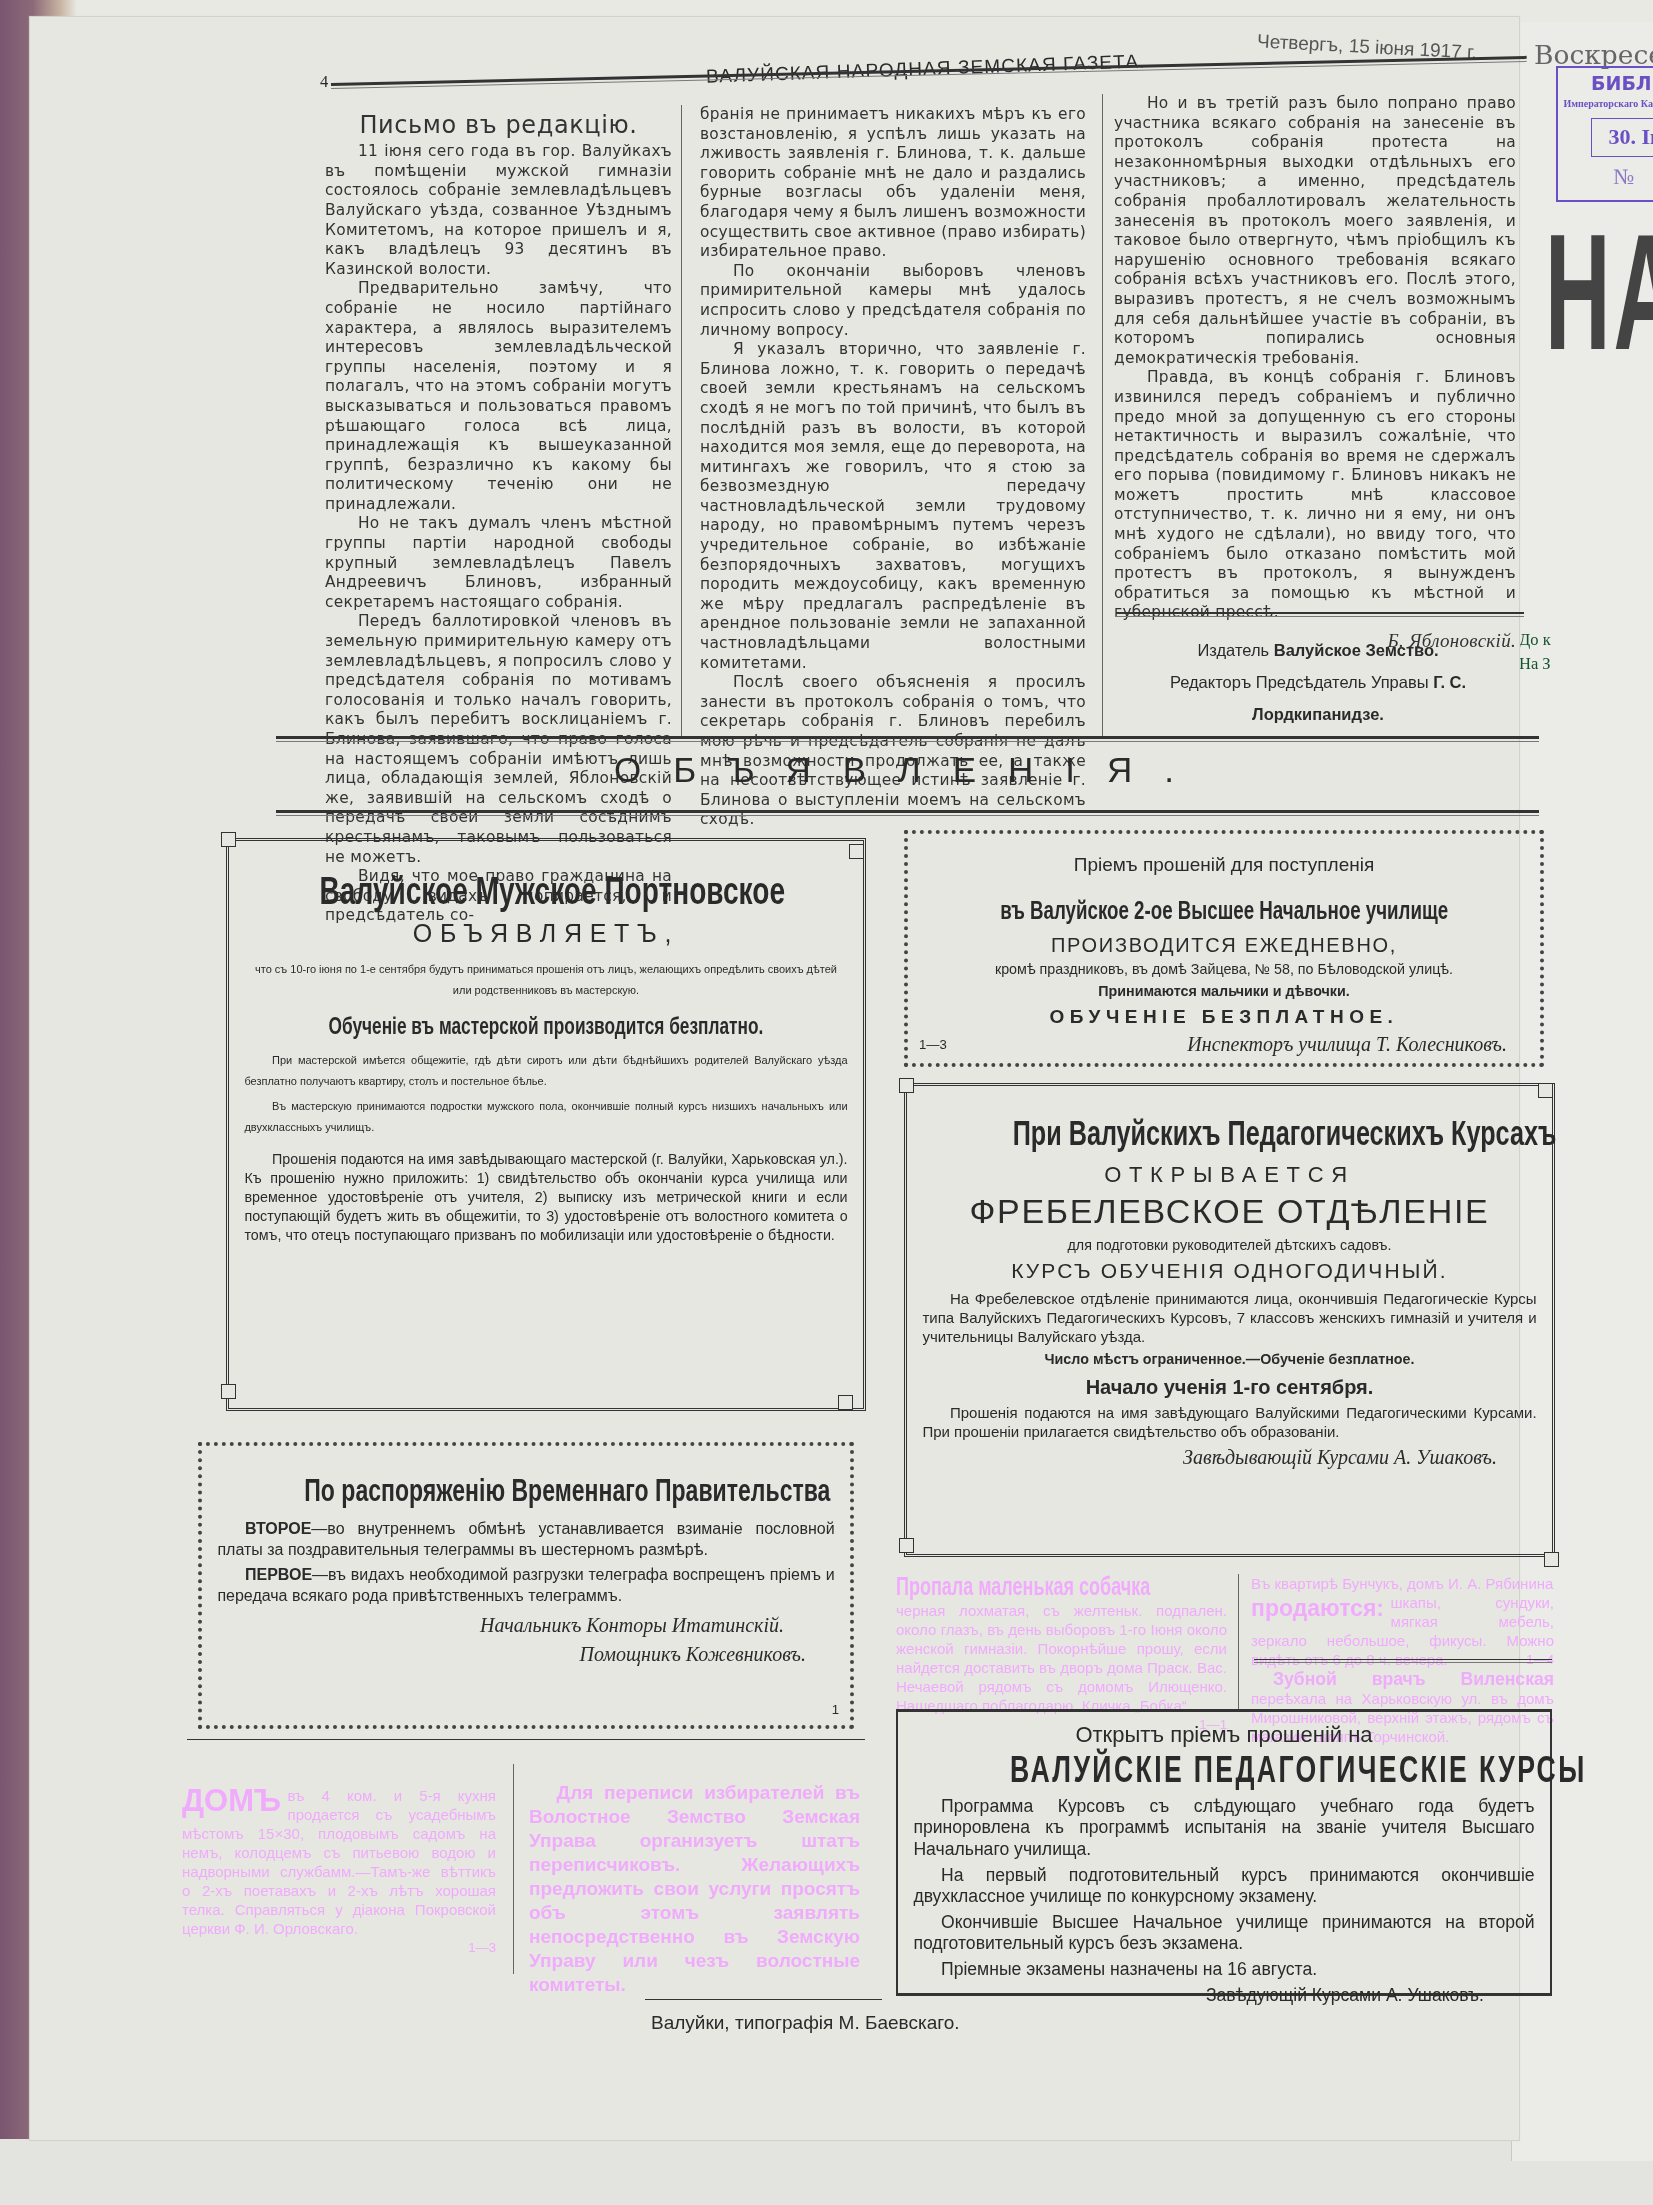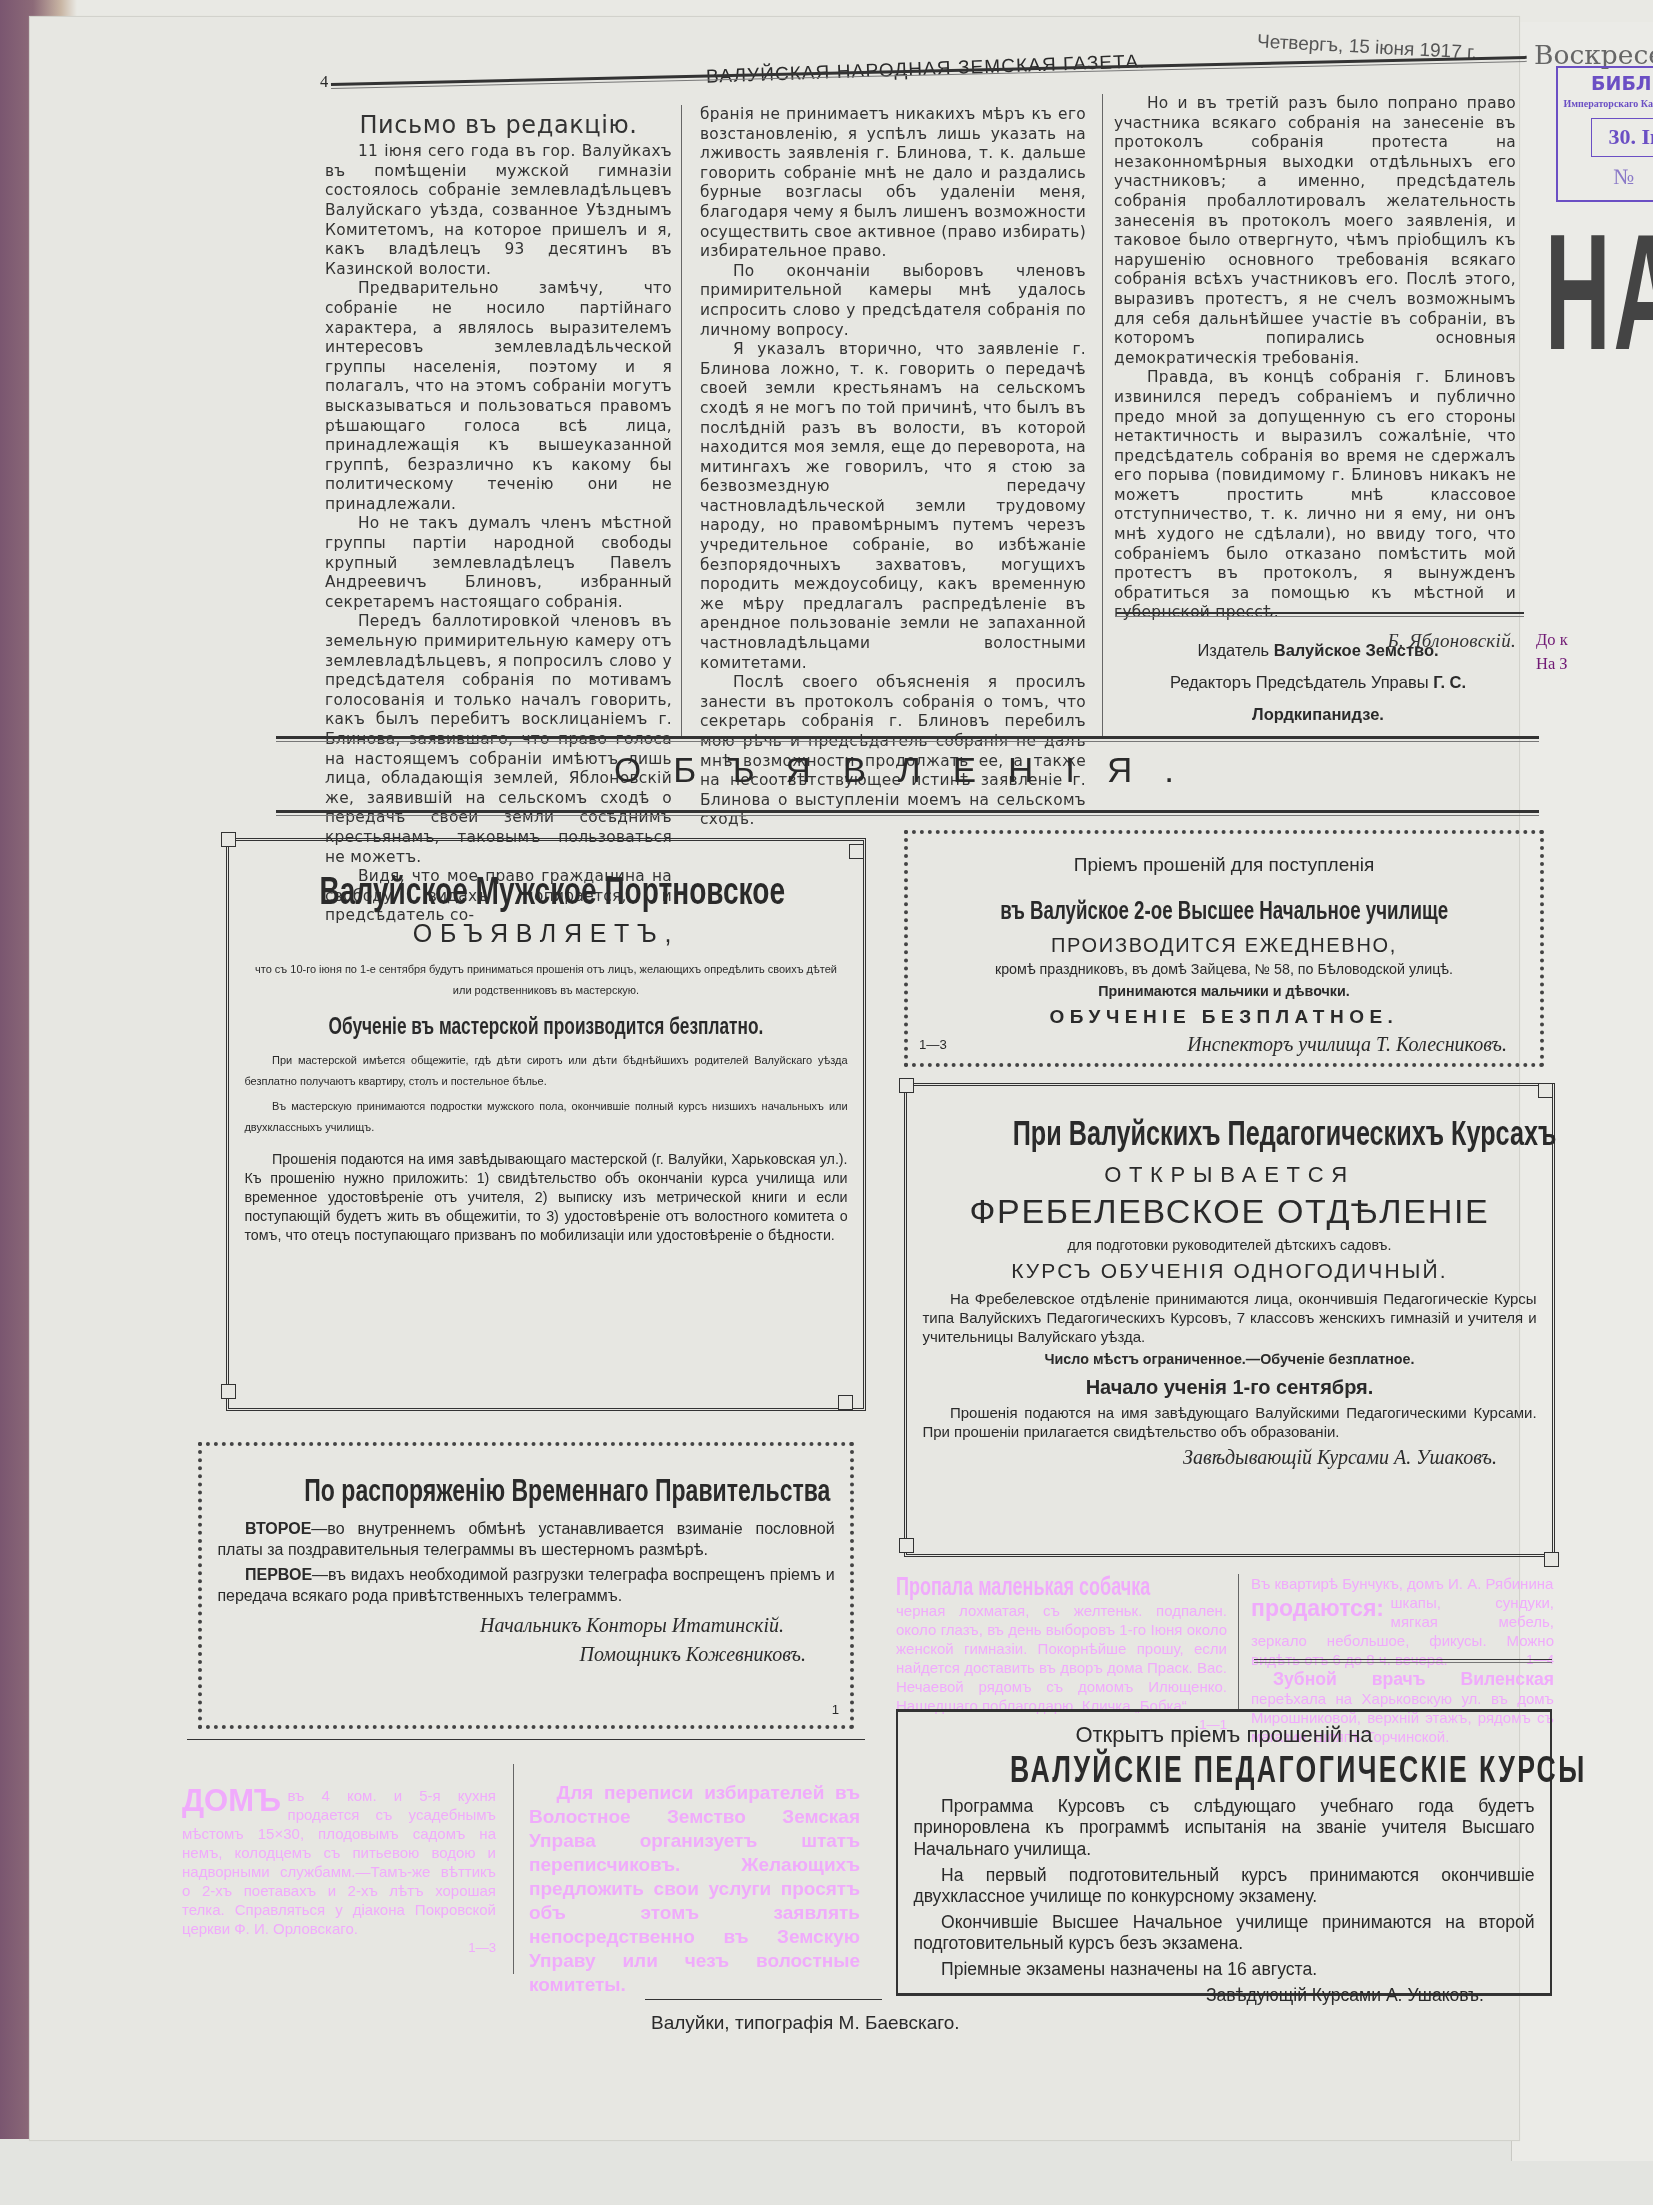--- a/index.html
+++ b/index.html
@@ -13,21 +13,21 @@
   .table-bottom { position:absolute; left:0; top:2139px; width:1654px; height:66px; background:#e3e4e0; }
   .next-page { position:absolute; left:1511px; top:22px; width:143px; height:2139px;
     background:#ebebe7; border-left:1.1px solid #c9c9c4; overflow:hidden; }
   .np-head { position:absolute; left:22px; top:16.5px; font-size:26.5px; color:#666; font-family:"DejaVu Serif", serif; white-space:nowrap; }
   .np-stamp { position:absolute; left:44px; top:44px; width:132px; height:132px; border:2.8px solid #6b4fc4; color:#6b4fc4; }
   .np-stamp .s1 { position:absolute; left:33px; top:4.4px; font-weight:bold; font-size:19px; font-family:"DejaVu Sans", sans-serif; }
   .np-stamp .s2 { position:absolute; left:5.5px; top:30px; font-size:10px; font-weight:bold; white-space:nowrap; }
   .np-stamp .s3 { position:absolute; left:33px; top:50px; width:110px; height:39px; border:1.7px solid #6b4fc4; font-size:22px; font-weight:bold; padding-left:16.5px; box-sizing:border-box; line-height:36px; }
   .np-stamp .s4 { position:absolute; left:55px; top:96px; font-size:22px; color:#8a79c8; }
   .np-big { position:absolute; left:33px; top:176px; font-size:165px; font-weight:bold; color:#444; font-family:"Liberation Sans Narrow","Liberation Sans", sans-serif; transform:scaleX(0.55); transform-origin:left top; letter-spacing:5.5px; }
-  .np-lines { position:absolute; left:24px; top:606px; font-size:16.5px; color:#701a75; line-height:24px; white-space:nowrap; }
+  .np-lines { position:absolute; left:7px; top:606px; font-size:16.5px; color:#14532d; line-height:24px; white-space:nowrap; }
 
   .page { position:absolute; left:30px; top:16.5px; width:1489px; height:2123px;
     background:#e7e7e2; box-shadow:0 0 0 1.1px #d2d2cc; }
   .hdr { position:absolute; left:320px; top:29px; width:1213px; }
   .hdr .pnum { position:absolute; left:0; top:43px; font-size:16.5px; }
   .hdr .title { position:absolute; left:386px; top:29px; font-size:19px; letter-spacing:1.1px; font-family:"Liberation Sans", sans-serif; transform:rotate(-2deg); }
   .hdr .date { position:absolute; left:937px; top:6.6px; font-size:19px; font-family:"Liberation Sans", sans-serif; transform:rotate(3deg); color:#555; }
   .rule { position:absolute; height:0; border-top:3.9px solid #333; border-bottom:1.1px solid #777; padding-top:1.7px; }
 
   .col { position:absolute; font-size:15.4px; line-height:19.6px; text-align:justify; font-family:"DejaVu Sans", sans-serif; letter-spacing:0.3px; color:#333; }

